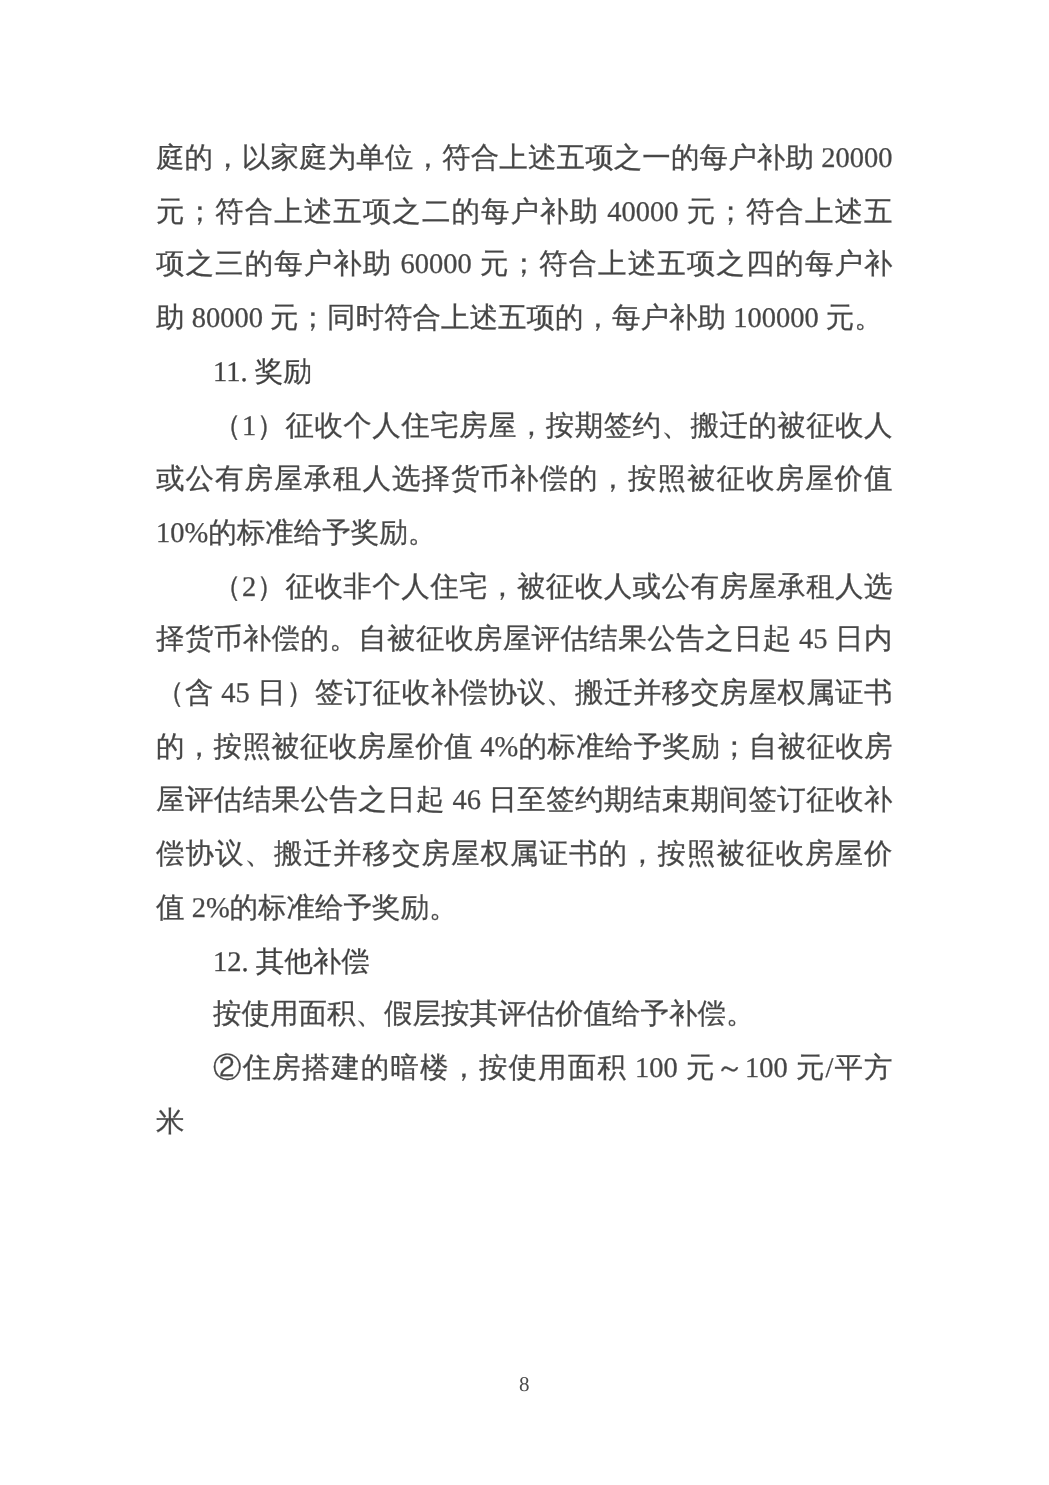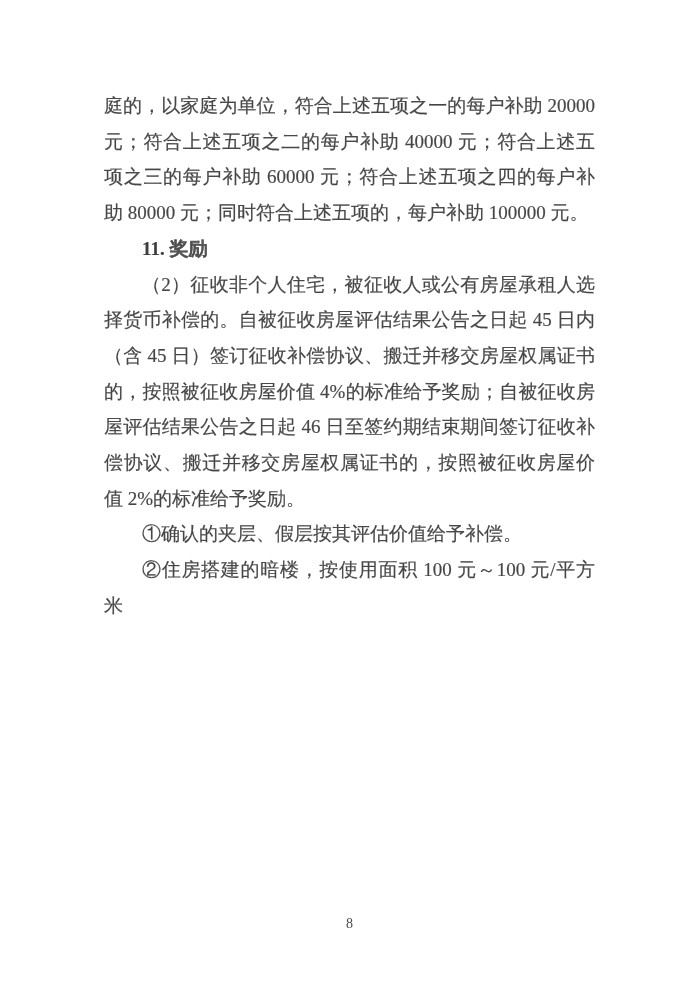--- a/index.html
+++ b/index.html
@@ -26,40 +26,42 @@
       font-size: 19px;
       line-height: 35.7px;
       color: #454545;
       text-align: justify;
       -webkit-text-stroke: 0.2px #5a5a5a;
     }
     .indent {
       text-indent: 2em;
     }
     .heading {
-      font-weight: 700;
+      font-weight: 400;
       color: #3d3d3d;
     }
     .page-number {
       position: absolute;
       left: 0;
       top: 914px;
       width: 699px;
       text-align: center;
       font-size: 14px;
       line-height: 20px;
       color: #4a4a4a;
     }
   </style>
 </head>
 <body>
 
 <div class="page">
   <div class="content">
     <p class="para">庭的，以家庭为单位，符合上述五项之一的每户补助 20000 元；符合上述五项之二的每户补助 40000 元；符合上述五项之三的每户补助 60000 元；符合上述五项之四的每户补助 80000 元；同时符合上述五项的，每户补助 100000 元。</p>
     <p class="para indent heading">11. 奖励</p>
+    <p class="para indent">（1）征收个人住宅房屋，按期签约、搬迁的被征收人或公有房屋承租人选择货币补偿的，按照被征收房屋价值10%的标准给予奖励。</p>
     <p class="para indent">（2）征收非个人住宅，被征收人或公有房屋承租人选择货币补偿的。自被征收房屋评估结果公告之日起 45 日内（含 45 日）签订征收补偿协议、搬迁并移交房屋权属证书的，按照被征收房屋价值 4%的标准给予奖励；自被征收房屋评估结果公告之日起 46 日至签约期结束期间签订征收补偿协议、搬迁并移交房屋权属证书的，按照被征收房屋价值 2%的标准给予奖励。</p>
-    <p class="para indent">①确认的夹层、假层按其评估价值给予补偿。</p>
+    <p class="para indent heading">12. 其他补偿</p>
+    <p class="para indent">按使用面积、假层按其评估价值给予补偿。</p>
     <p class="para indent">②住房搭建的暗楼，按使用面积 100 元～100 元/平方米</p>
   </div>
 
   <div class="page-number">8</div>
 </div>
 
 </body></html>

